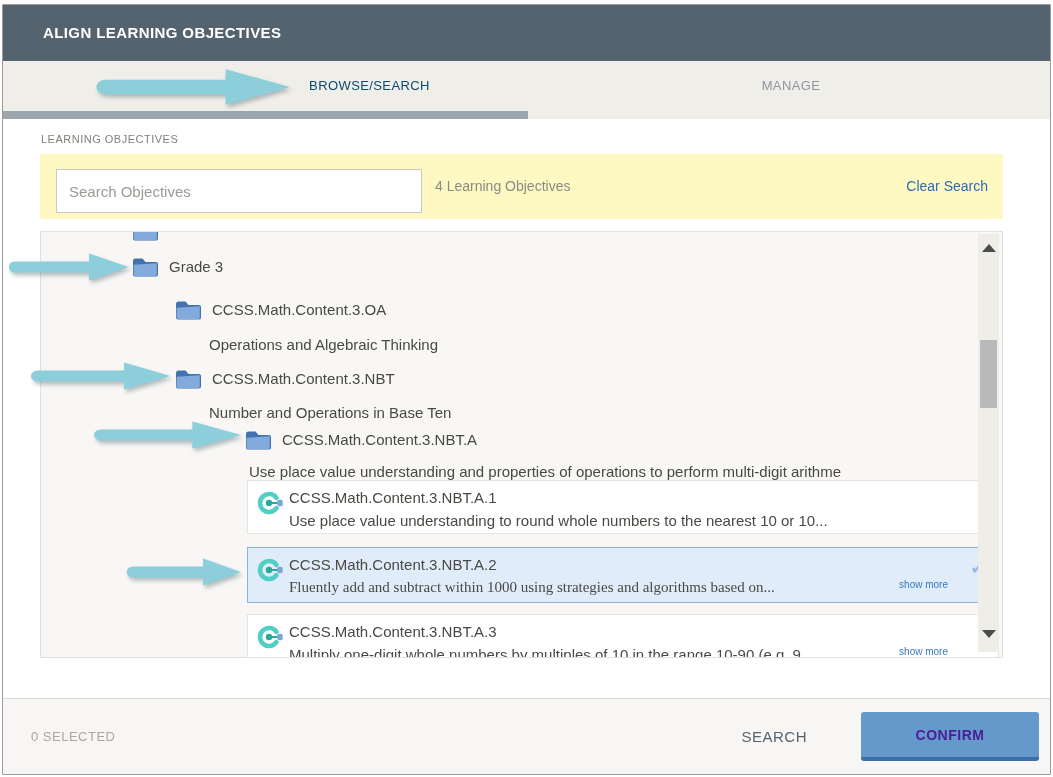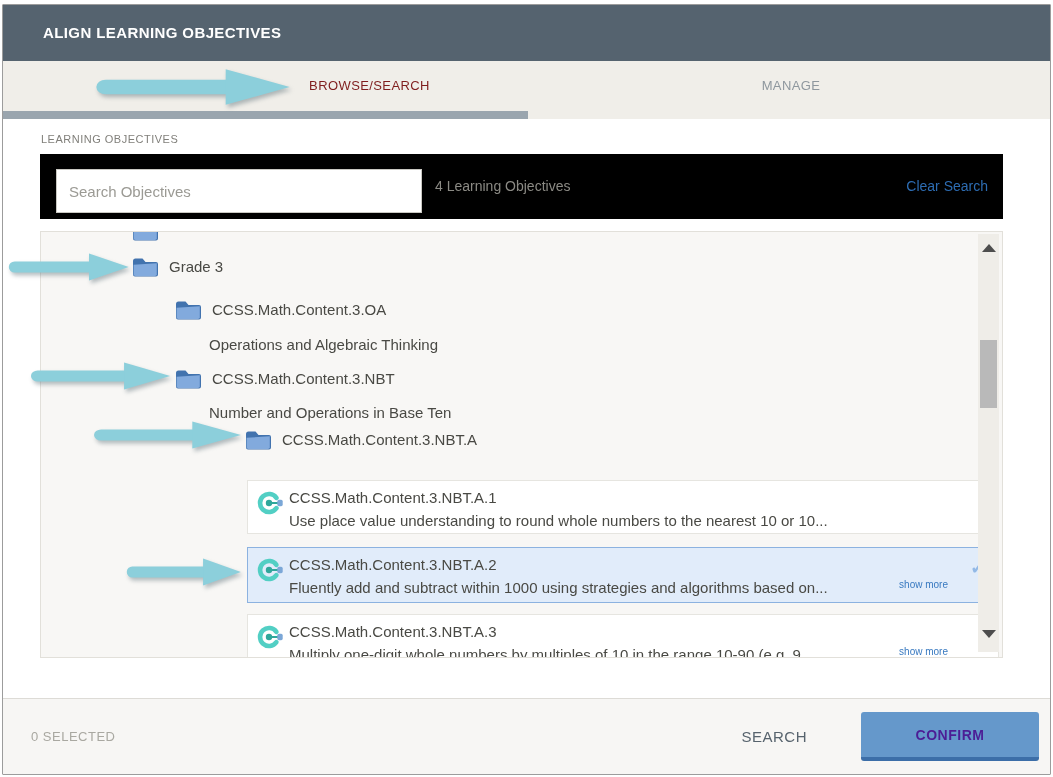--- a/index.html
+++ b/index.html
@@ -10,28 +10,28 @@
 
   
   .hdr { position:absolute; left:0; top:0; width:100%; height:56px; background:#55636f; }
   .hdr .title { position:absolute; left:40px; top:0; line-height:56px; color:#fff;
                 font-size:15px; font-weight:bold; letter-spacing:.4px; }
 
   
   .tabs { position:absolute; left:0; top:56px; width:100%; height:58px; background:#f0eee9; }
   .tab { position:absolute; top:0; height:50px; line-height:50px; text-align:center;
          font-size:13px; letter-spacing:.4px; cursor:default; }
-  .tab.browse { left:0; width:527px; color:#7f1d1d; }
+  .tab.browse { left:0; width:527px; color:#0c4a6e; }
   .tab.browse span { position:relative; left:103px; }
   .tab.manage { left:527px; width:522px; color:#8e979e; }
   .tab-underline { position:absolute; left:0; bottom:0; width:525px; height:8px; background:#9aa5ae; }
 
   
   .section-label { position:absolute; left:38px; top:128px; font-size:11px; color:#807f7a; letter-spacing:.5px; }
-  .search-band { position:absolute; left:37px; top:149px; width:963px; height:65px; background:#000000; }
+  .search-band { position:absolute; left:37px; top:149px; width:963px; height:65px; background:#fef9c3; }
   .search-input { position:absolute; left:16px; top:15px; width:366px; height:44px; border:1px solid #c9c8c2;
                   background:#fff; font-size:15px; padding:0 12px; color:#49484a;
                   font-family:"Liberation Sans", sans-serif; }
   .search-input::placeholder { color:#9b9a94; opacity:1; }
   .results-count { position:absolute; left:395px; top:0; line-height:65px; font-size:14px; color:#8b8a84; }
   .clear-search { position:absolute; right:15px; top:0; line-height:65px; font-size:14px; color:#2d6cb2; cursor:pointer; }
 
   
   .tree { position:absolute; left:37px; top:226px; width:963px; height:427px;
           background:#f8f7f5; border:1px solid #e2e0da; overflow:hidden; }
@@ -148,35 +148,36 @@
       <span class="flabel">CCSS.Math.Content.3.NBT</span>
     </div>
     <div class="desc" style="left:168px;top:172px;">Number and Operations in Base Ten</div>
 
     <div class="node" style="left:204px;top:196px;">
       <svg width="27" height="23" viewBox="0 0 27 23">
           <use href="#folder-ic"></use>
         </svg>
       <span class="flabel">CCSS.Math.Content.3.NBT.A</span>
     </div>
+    <div class="desc clip" style="left:208px;top:231px;">Use place value understanding and properties of operations to perform multi-digit arithme</div>
 
     <div class="card" style="top:248px;height:54px;">
       <svg class="obj-icon" width="27" height="26" viewBox="0 0 27 26">
           <use href="#objective-ic"></use>
         </svg>
       <div class="code">CCSS.Math.Content.3.NBT.A.1</div>
       <div class="odesc">Use place value understanding to round whole numbers to the nearest 10 or 10...</div>
     </div>
 
     <div class="card selected" style="top:315px;height:56px;">
       <svg class="obj-icon" width="27" height="26" viewBox="0 0 27 26">
           <use href="#objective-ic"></use>
         </svg>
       <div class="code">CCSS.Math.Content.3.NBT.A.2</div>
-      <div class="odesc" style="right:148px;overflow:hidden;">Fluently add and subtract within 1000 using strategies and algorithms based on...</div>
+      <div class="odesc" style="right:148px;overflow:hidden;font-family:Liberation Serif, serif;">Fluently add and subtract within 1000 using strategies and algorithms based on...</div>
       <div class="show-more">show more</div>
       <div class="check">✓</div>
     </div>
 
     <div class="card" style="top:382px;height:54px;">
       <svg class="obj-icon" width="27" height="26" viewBox="0 0 27 26">
           <use href="#objective-ic"></use>
         </svg>
       <div class="code">CCSS.Math.Content.3.NBT.A.3</div>
       <div class="odesc" style="right:160px;overflow:hidden;">Multiply one-digit whole numbers by multiples of 10 in the range 10-90 (e.g. 9...</div>

